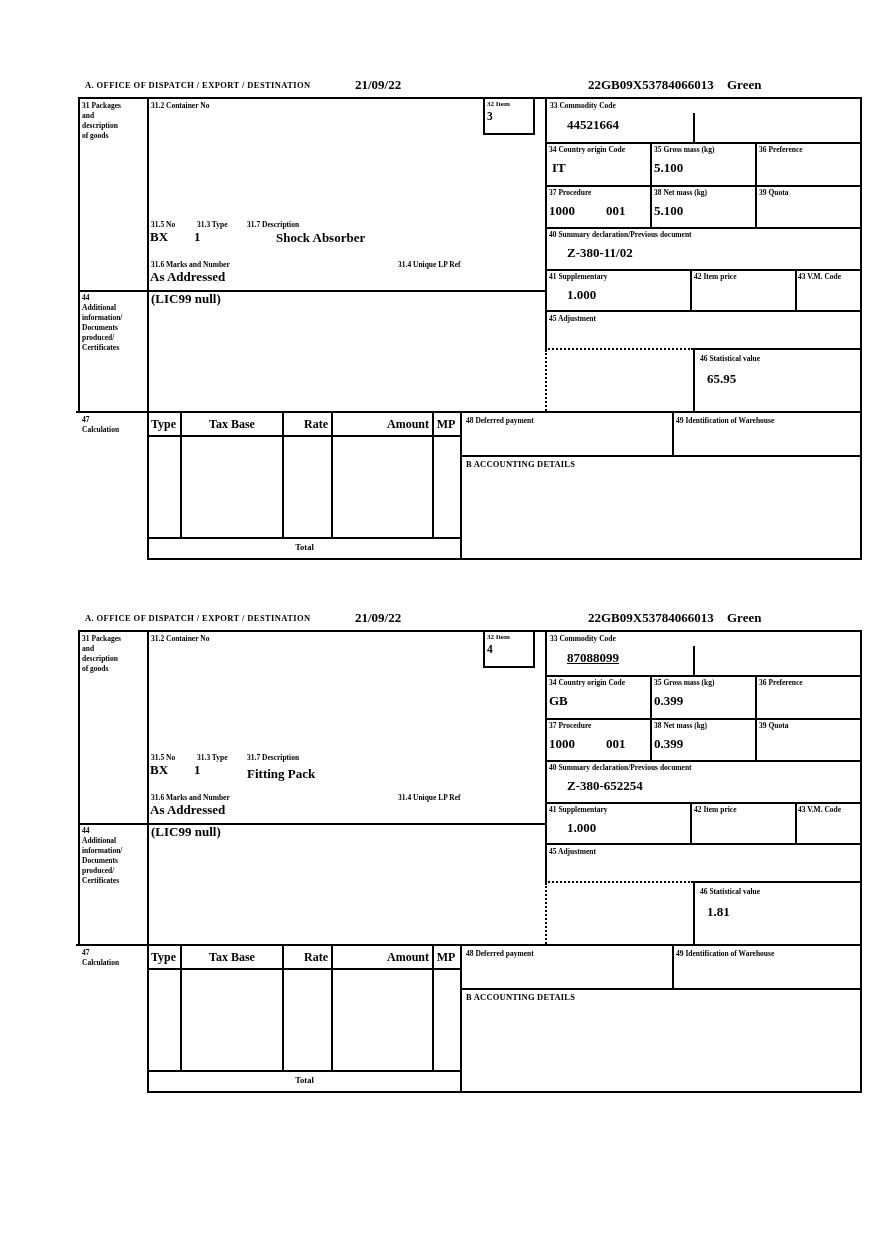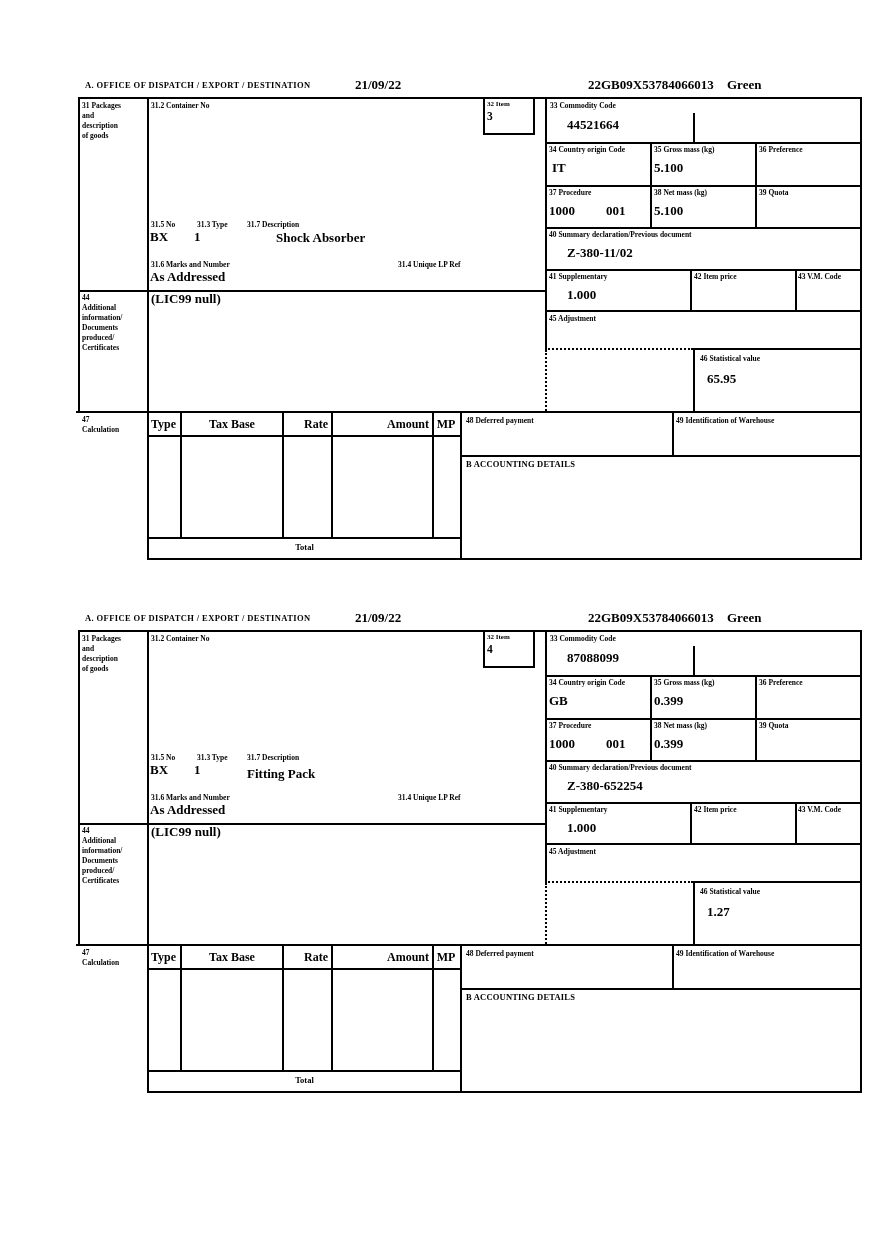--- a/index.html
+++ b/index.html
@@ -204,21 +204,21 @@
     <div class="val" style="left:150px;top:229px;">BX</div>
     <div class="val" style="left:194px;top:229px;">1</div>
     <div class="val" style="left:247px;top:233px;">Fitting Pack</div>
     <div class="lbl" style="left:151px;top:260px;">31.6 Marks and Number</div>
     <div class="lbl" style="left:398px;top:260px;">31.4 Unique LP Ref</div>
     <div class="val" style="left:150px;top:269px;">As Addressed</div>
 
     <div class="val" style="left:151px;top:291px;">(LIC99 null)</div>
 
     <div class="lbl" style="left:550px;top:101px;">33 Commodity Code</div>
-    <div class="val" style="left:567px;top:117px;">87088099</div>
+    <div class="val" style="left:567px;top:117px;text-decoration:underline;">87088099</div>
 
     <div class="lbl" style="left:549px;top:145px;">34 Country origin Code</div>
     <div class="val" style="left:549px;top:160px;">GB</div>
     <div class="lbl" style="left:654px;top:145px;">35 Gross mass (kg)</div>
     <div class="val" style="left:654px;top:160px;">0.399</div>
     <div class="lbl" style="left:759px;top:145px;">36 Preference</div>
 
     <div class="lbl" style="left:549px;top:188px;">37 Procedure</div>
     <div class="val" style="left:549px;top:203px;">1000</div>
     <div class="val" style="left:606px;top:203px;">001</div>
@@ -230,21 +230,21 @@
     <div class="val" style="left:567px;top:245px;">Z-380-652254</div>
 
     <div class="lbl" style="left:549px;top:272px;">41 Supplementary</div>
     <div class="val" style="left:567px;top:287px;">1.000</div>
     <div class="lbl" style="left:694px;top:272px;">42 Item price</div>
     <div class="lbl" style="left:798px;top:272px;">43 V.M. Code</div>
 
     <div class="lbl" style="left:549px;top:314px;">45 Adjustment</div>
 
     <div class="lbl" style="left:700px;top:354px;">46 Statistical value</div>
-    <div class="val" style="left:707px;top:371px;">1.27</div>
+    <div class="val" style="left:707px;top:371px;">1.81</div>
 
     <div class="th tc" style="left:147px;top:417px;width:33px;">Type</div>
     <div class="th tc" style="left:182px;top:417px;width:100px;">Tax Base</div>
     <div class="th tr" style="left:282px;top:417px;width:49px;">Rate</div>
     <div class="th tr" style="left:331px;top:417px;width:101px;">Amount</div>
     <div class="th tc" style="left:432px;top:417px;width:28px;">MP</div>
     <div class="th tc" style="left:147px;top:542px;width:315px;font-size:8.5px;">Total</div>
 
     <div class="lbl" style="left:466px;top:416px;">48 Deferred payment</div>
     <div class="lbl" style="left:676px;top:416px;">49 Identification of Warehouse</div>

